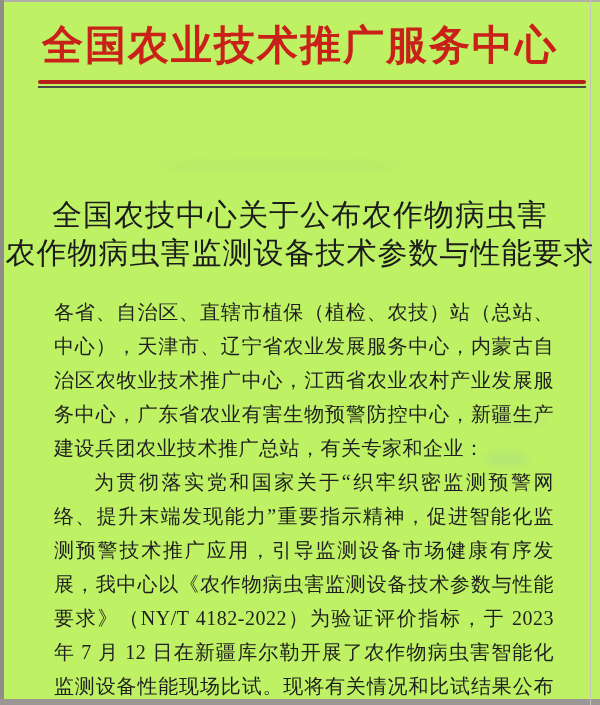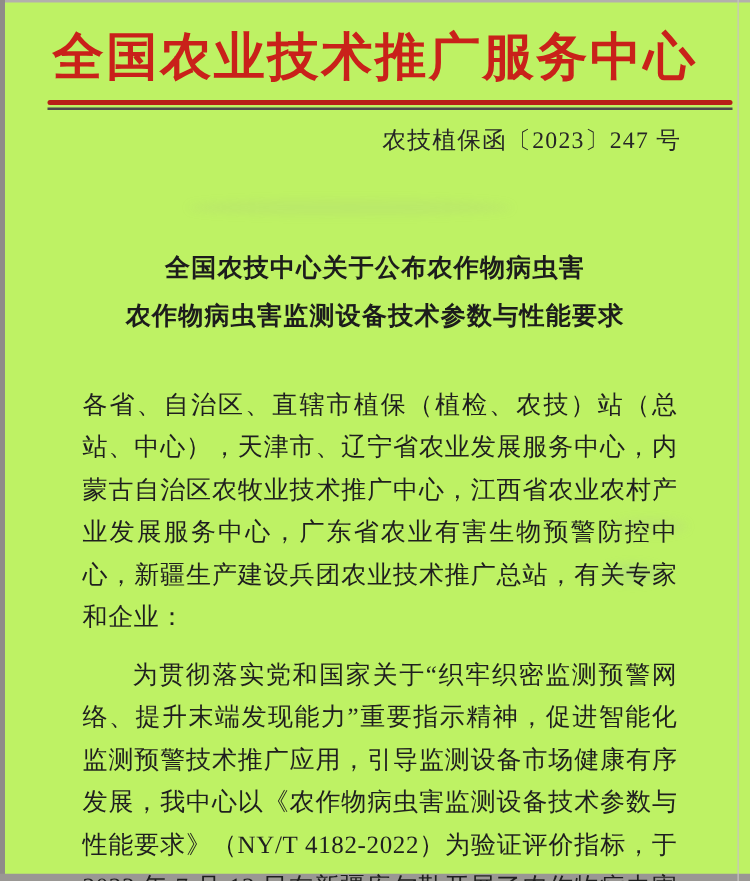--- a/index.html
+++ b/index.html
@@ -61,38 +61,38 @@
     color: #262626;
     letter-spacing: 1px;
     white-space: nowrap;
   }
   .doc-title {
     position: absolute;
     top: 196px;
     left: 0;
     width: 100%;
     text-align: center;
-    font-size: 20px;
-    font-weight: bold;
+    font-size: 30px;
+    font-weight: normal;
     color: #1c1c1c;
     line-height: 38px;
     letter-spacing: 1px;
   }
   .body-text {
     position: absolute;
     top: 295px;
     left: 54px;
     width: 500px;
     font-size: 20px;
     line-height: 34px;
     color: var(--body-text, #1f1f1f);
     text-align: justify;
     letter-spacing: 0.5px;
   }
-  .body-text p { margin: 12px; }
+  .body-text p { margin: 0; }
   .body-text p.indent { text-indent: 2em; }
 
   
   .artifact {
     position: absolute;
     border-radius: 50%;
     filter: blur(4px);
     pointer-events: none;
   }
   .artifact.a1 { top: 452px; left: 483px; width: 46px; height: 14px; background: rgba(150,190,165,0.25); }
@@ -111,21 +111,20 @@
 
   <div class="artifact a1"></div>
   <div class="artifact a2"></div>
   <div class="artifact a3"></div>
 
   <div class="letterhead">全国农业技术推广服务中心</div>
 
   <div class="divider-red"></div>
   <div class="divider-dark"></div>
 
-  <div class="doc-number">农技植保函〔2023〕247 号</div>
 
   <div class="doc-title">
     <div>全国农技中心关于公布农作物病虫害</div>
     <div>农作物病虫害监测设备技术参数与性能要求</div>
   </div>
 
   <div class="body-text">
     <p class="para">各省、自治区、直辖市植保（植检、农技）站（总站、中心），天津市、辽宁省农业发展服务中心，内蒙古自治区农牧业技术推广中心，江西省农业农村产业发展服务中心，广东省农业有害生物预警防控中心，新疆生产建设兵团农业技术推广总站，有关专家和企业：</p>
     <p class="para indent">为贯彻落实党和国家关于“织牢织密监测预警网络、提升末端发现能力”重要指示精神，促进智能化监测预警技术推广应用，引导监测设备市场健康有序发展，我中心以《农作物病虫害监测设备技术参数与性能要求》（NY/T 4182-2022）为验证评价指标，于 2023 年 7 月 12 日在新疆库尔勒开展了农作物病虫害智能化监测设备性能现场比试。现将有关情况和比试结果公布如下。</p>
   </div>

